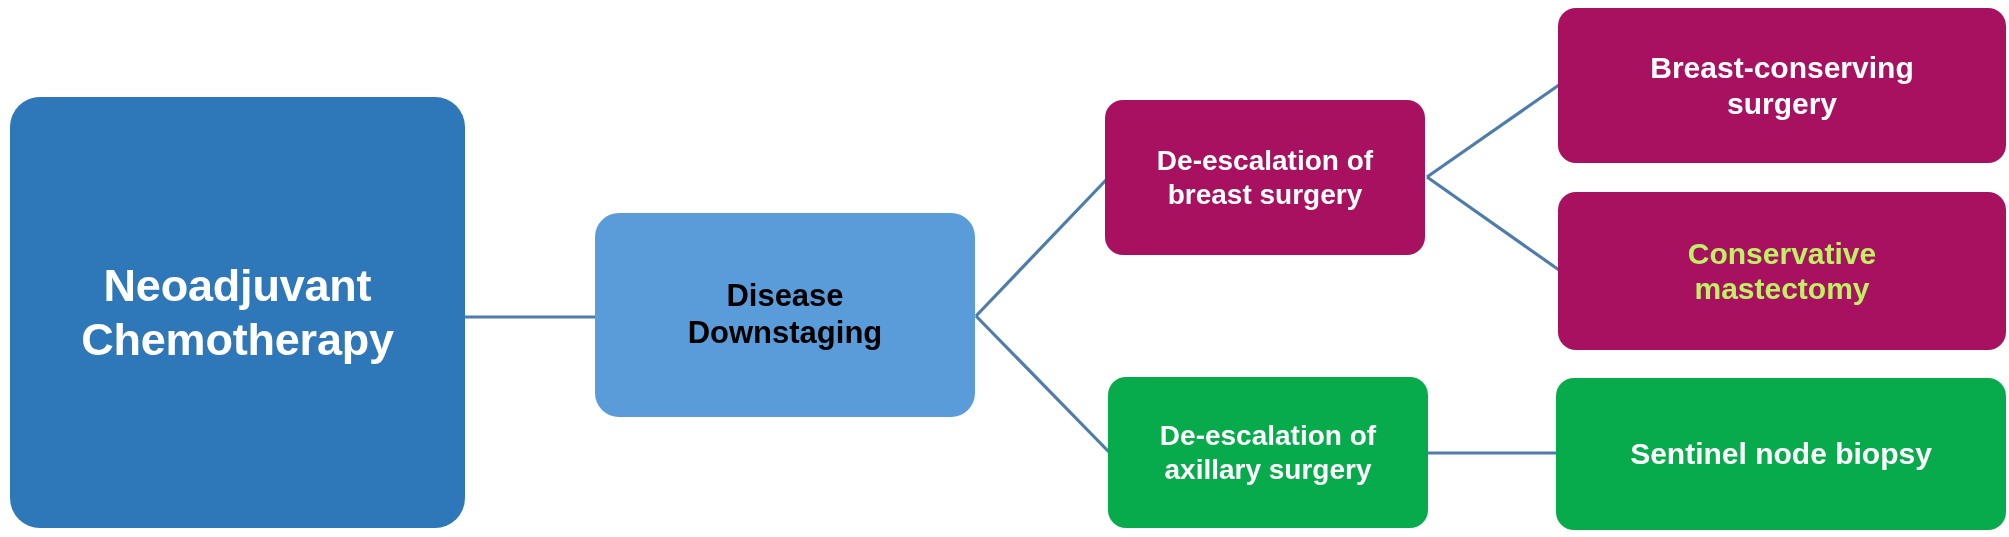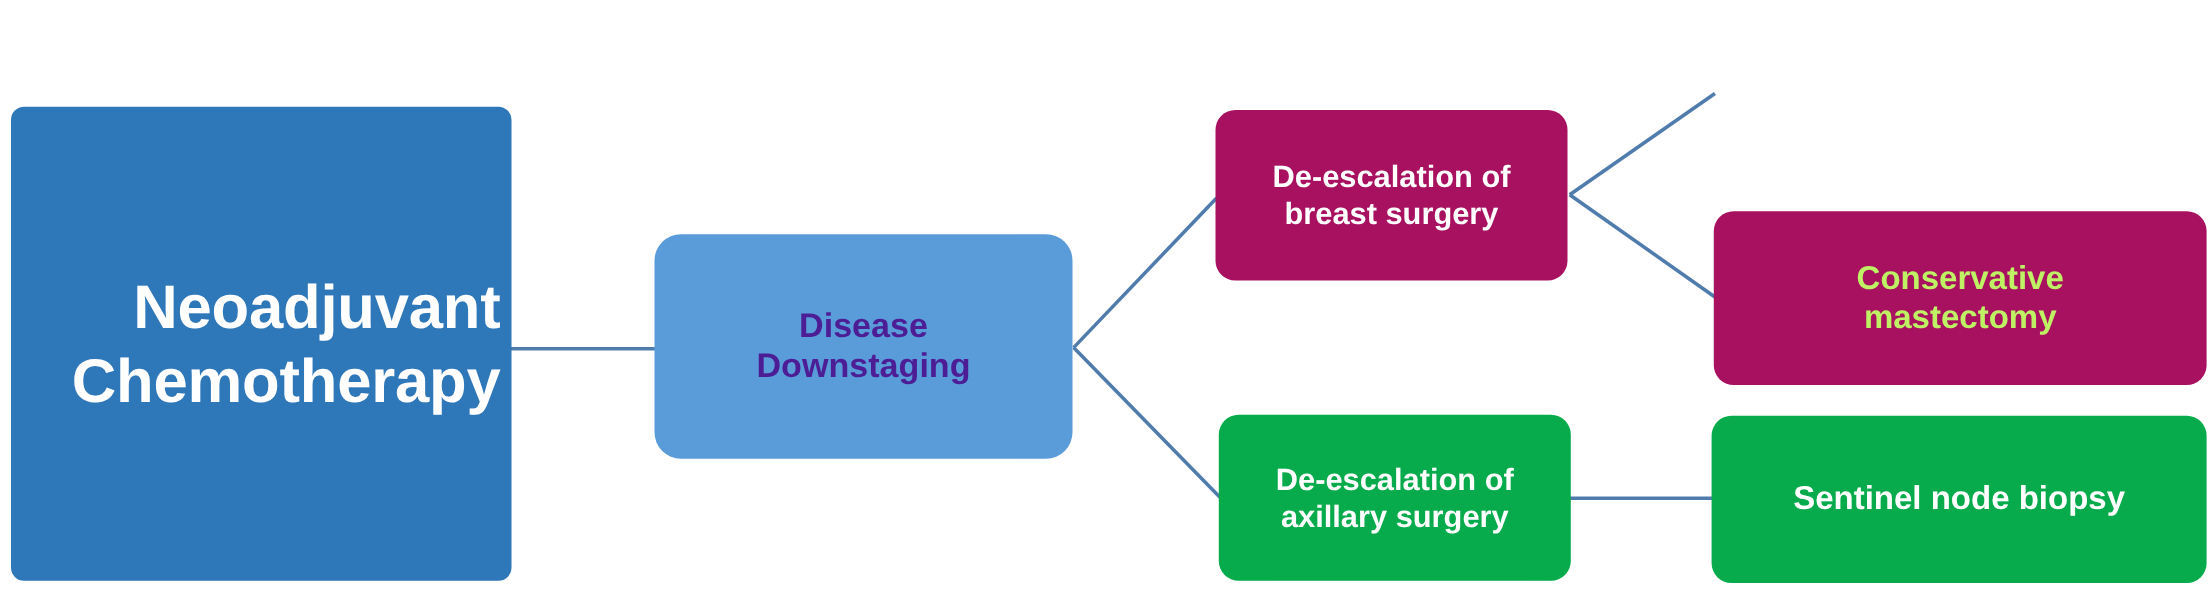--- a/index.html
+++ b/index.html
@@ -45,24 +45,23 @@
     white-space: pre-line;
   }
 
   
   #node-root {
     left: 10px;
     top: 97px;
     width: 455px;
     height: 431px;
     background: #2E77B8;
-    border-radius: 12px;
-    font-size: 56px;
+    border-radius: 30px;
+    font-size: 45px;
     letter-spacing: -0.2px;
-    text-align: right;
   }
 
   
   #node-downstaging {
     left: 595px;
     top: 213px;
     width: 380px;
     height: 204px;
     background: #5A9BD9;
     border-radius: 24px;
@@ -143,35 +142,39 @@
     <line x1="1427" y1="177" x2="1559" y2="270" stroke="#4F7CAC" stroke-width="3.2" stroke-linecap="butt"></line>
 
     <line x1="1427" y1="453" x2="1558" y2="453" stroke="#4F7CAC" stroke-width="3.2" stroke-linecap="butt"></line>
   </svg>
 
   <div class="node" id="node-root" style="background: rgb(46, 119, 184); color: rgb(255, 255, 255);">
     <span class="label">Neoadjuvant
 Chemotherapy</span>
   </div>
 
-  <div class="node" id="node-downstaging" style="background: rgb(90, 155, 217); color: #4c1d95; align-items: center;">
+  <div class="node" id="node-downstaging" style="background: rgb(90, 155, 217); color: #000000; align-items: center;">
     <span class="label">Disease
 Downstaging</span>
   </div>
 
   <div class="node" id="node-breast-deescalation" style="background: rgb(168, 17, 96); color: rgb(255, 255, 255);">
     <span class="label">De-escalation of
 breast surgery</span>
   </div>
 
   <div class="node" id="node-axillary-deescalation" style="background: rgb(7, 171, 75); color: rgb(255, 255, 255);">
     <span class="label">De-escalation of
 axillary surgery</span>
   </div>
 
+  <div class="node" id="node-breast-conserving" style="background: rgb(168, 17, 96); color: rgb(255, 255, 255);">
+    <span class="label">Breast-conserving
+surgery</span>
+  </div>
 
   <div class="node" id="node-conservative-mastectomy" style="background: rgb(168, 17, 96); color: #bef264;">
     <span class="label">Conservative
 mastectomy</span>
   </div>
 
   <div class="node" id="node-sentinel-node-biopsy" style="background: rgb(7, 171, 75); color: rgb(255, 255, 255);">
     <span class="label">Sentinel node biopsy</span>
   </div>
 

